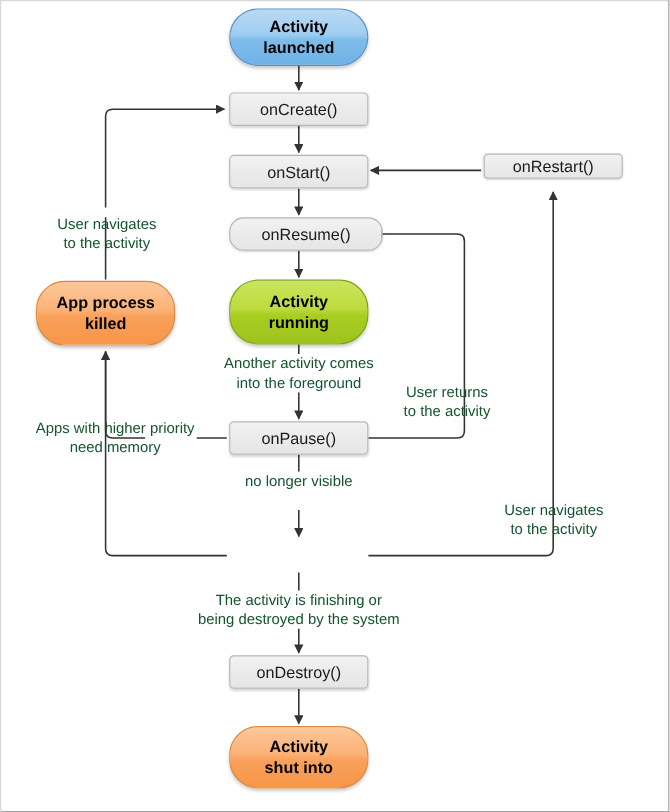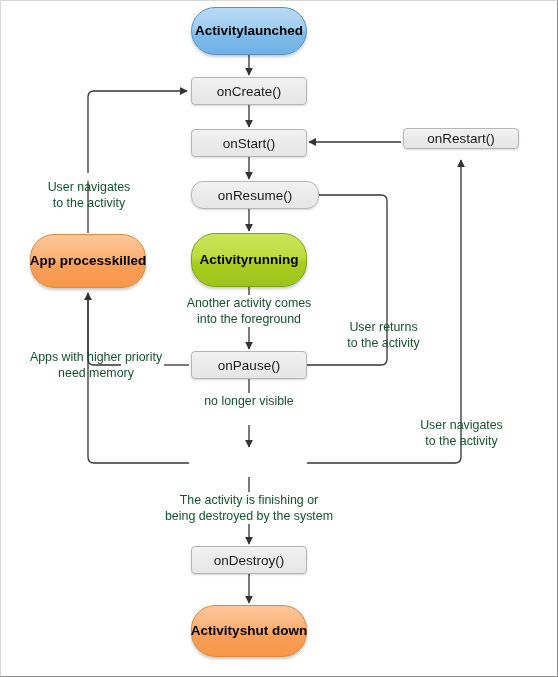--- a/index.html
+++ b/index.html
@@ -42,21 +42,21 @@
     color: #1a1a1a;
     white-space: nowrap;
   }
 
   
   .state-pill {
     position: absolute;
     box-sizing: border-box;
     border-radius: 24px;
     display: flex;
-    flex-direction: row;
+    flex-direction: column;
     align-items: center;
     justify-content: center;
     font-size: 13.5px;
     font-weight: bold;
     color: #000000;
     line-height: 1.28;
     box-shadow: 0 2px 3px rgba(0,0,0,0.22);
     white-space: nowrap;
   }
   .pill-blue {
@@ -141,21 +141,21 @@
     <span>killed</span>
   </div>
 
   <div class="state-pill pill-green" style="left:190px; top:232px; width:116px; height:54px;">
     <span>Activity</span>
     <span>running</span>
   </div>
 
   <div class="state-pill pill-orange" style="left:190px; top:604px; width:116px; height:52px;">
     <span>Activity</span>
-    <span>shut down</span>
+    <span>shut into</span>
   </div>
 
   <div class="node-box" style="left:190px; top:76px; width:116px; height:28px;">
     <span>onCreate()</span>
   </div>
 
   <div class="node-box" style="left:190px; top:128px; width:116px; height:28px;">
     <span>onStart()</span>
   </div>
 
@@ -179,21 +179,21 @@
   <div class="edge-label" style="left:30px; top:178px; width:116px;">
     <div>User navigates</div>
     <div>to the activity</div>
   </div>
 
   <div class="edge-label" style="left:168px; top:294px; width:160px;">
     <div>Another activity comes</div>
     <div>into the foreground</div>
   </div>
 
-  <div class="edge-label" style="left:330px; top:318px; width:105px;">
+  <div class="edge-label" style="left:319px; top:318px; width:105px;">
     <div>User returns</div>
     <div>to the activity</div>
   </div>
 
   <div class="edge-label" style="left:14px; top:348px; width:162px;">
     <div>Apps with higher priority</div>
     <div>need memory</div>
   </div>
 
   <div class="edge-label" style="left:185px; top:392px; width:126px;">

